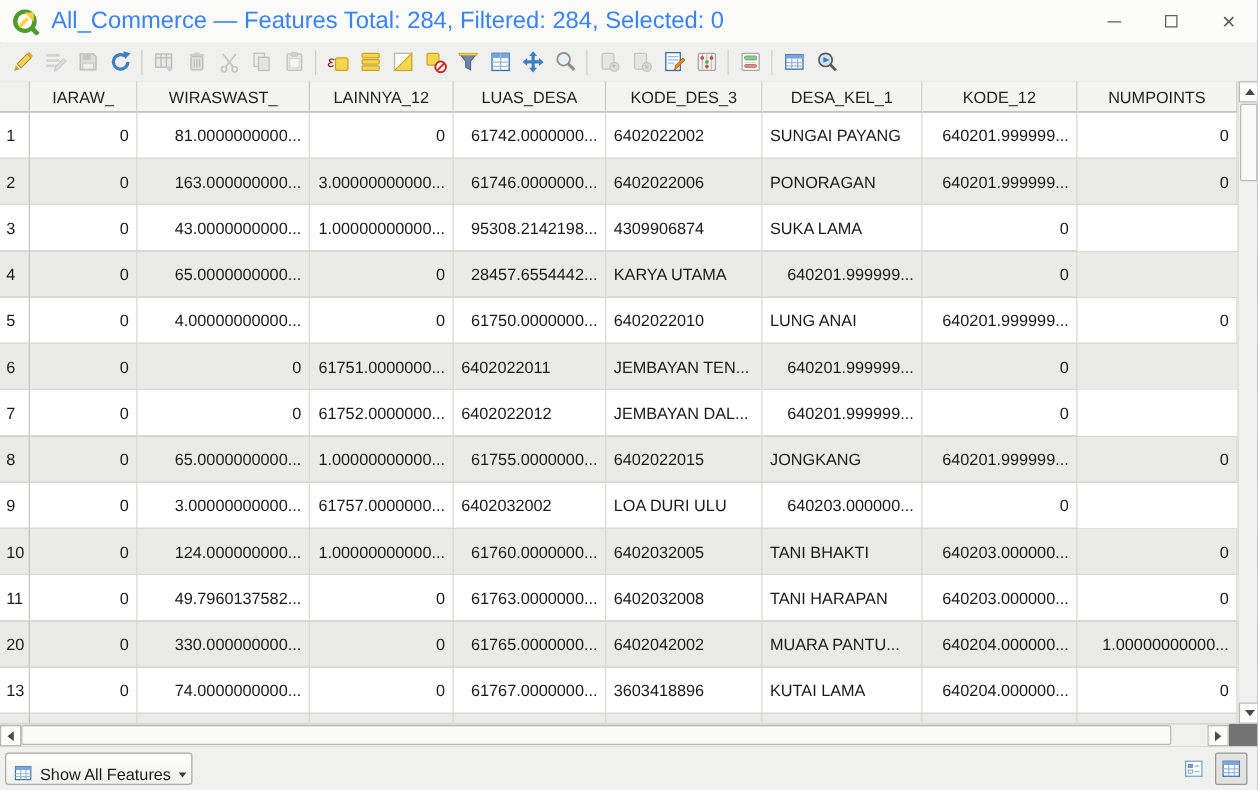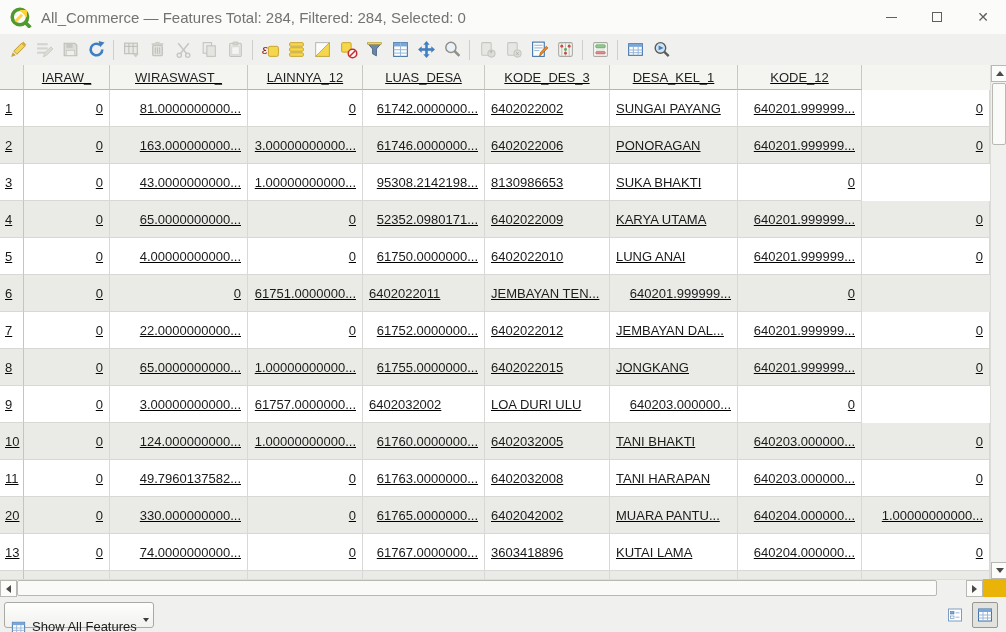--- a/index.html
+++ b/index.html
@@ -5,33 +5,33 @@
   html,body{margin:0;padding:0;background:#d8d8d8;}
   *{box-sizing:border-box;}
   .window{
     width:1006px;height:632px;position:relative;overflow:hidden;
     background:#f0f0ee;font-family:"Liberation Sans","DejaVu Sans",sans-serif;
     box-shadow:inset 0 0 0 1px #b9b9b4;
   }
   
   .titlebar{height:34px;display:flex;align-items:center;background:#fbfbfa;padding-left:10px;}
   .titlebar .app-icon{width:22px;height:22px;margin-right:9px;flex:0 0 auto;}
-  .titlebar .title{font-size:15px;color:#737373;white-space:nowrap;overflow:hidden;flex:1;}
+  .titlebar .title{font-size:19px;color:#3b82f6;white-space:nowrap;overflow:hidden;flex:1;}
   .win-controls{display:flex;height:100%;margin-left:auto;}
   .win-btn{width:46px;height:100%;display:flex;align-items:center;justify-content:center;color:#5f5f5f;}
   .min-glyph{width:11px;height:1px;background:#5f5f5f;}
   .max-glyph{width:10px;height:10px;border:1px solid #5f5f5f;}
   .close-glyph{font-size:14px;line-height:1;color:#5f5f5f;}
   
   .toolbar{height:31px;display:flex;align-items:center;padding-left:5px;background:#f0f0ee;}
   .tbtn{width:26px;height:26px;display:flex;align-items:center;justify-content:center;border-radius:3px;flex:0 0 auto;}
   .tbtn svg{width:19px;height:19px;display:block;}
   .tsep{width:1px;height:20px;background:#cfcfca;margin:0 4px;flex:0 0 auto;}
   
-  .content{position:relative;height:532px;background:#eab308;text-decoration:underline;}
+  .content{position:relative;height:532px;background:#737373;}
   .thead,.trow{display:grid;grid-template-columns:24px 86px 138px 115px 122px 125px 128px 124px 128px;}
   .thead{height:25px;background:#f4f4f1;}
   .hcell{border-right:1px solid #c9c9c4;border-bottom:1px solid #b5b5b0;display:flex;align-items:center;justify-content:center;font-size:13px;color:#1f1f1f;overflow:hidden;white-space:nowrap;background:#f4f4f1;}
   .hcorner{background:#f0f0ec;}
   .trow{height:37px;background:#ffffff;}
   .trow.alt{background:#eaeae7;}
   .cell{border-right:1px solid #d8d8d4;border-bottom:1px solid #d8d8d4;font-size:13px;color:#1b1b1b;display:flex;align-items:center;overflow:hidden;white-space:nowrap;}
   .cell.rn{padding-left:5px;border-right:1px solid #c4c4c0;}
   .cell.ar{justify-content:flex-end;padding-right:6px;}
   .cell.al{justify-content:flex-start;padding-left:6px;}
@@ -46,21 +46,21 @@
   .tri-down{border-left:4px solid transparent;border-right:4px solid transparent;border-top:5px solid #4a4a46;}
   .tri-left{border-top:4px solid transparent;border-bottom:4px solid transparent;border-right:5px solid #4a4a46;}
   .tri-right{border-top:4px solid transparent;border-bottom:4px solid transparent;border-left:5px solid #4a4a46;}
   .v-thumb{position:absolute;left:1px;top:18px;width:14px;height:62px;background:#fafaf8;border:1px solid #b9b9b4;border-radius:2px;}
   .v-up{position:absolute;top:0;left:0;}
   .v-down{position:absolute;bottom:0;left:0;}
   .h-thumb{height:16px;margin-top:0px;width:920px;background:#fafaf8;border:1px solid #b9b9b4;border-radius:2px;flex:0 0 auto;}
   .h-track-gap{flex:1;}
   
   .statusbar{height:35px;display:flex;align-items:center;justify-content:space-between;background:#f0f0ee;padding:0 8px 0 4px;}
-  .filter-btn{height:26px;display:flex;align-items:flex-start;gap:5px;background:linear-gradient(#fefefd,#f1f1ee);border:1px solid #aaaaa5;border-radius:3px;padding:16px 16px 0 5px;position:relative;font-size:13px;color:#1b1b1b;}
+  .filter-btn{height:26px;display:flex;align-items:flex-end;gap:5px;background:linear-gradient(#fefefd,#f1f1ee);border:1px solid #aaaaa5;border-radius:3px;padding:16px 16px 0 5px;position:relative;font-size:13px;color:#1b1b1b;}
   .filter-btn svg{width:17px;height:17px;}
   .dd-arrow{position:absolute;right:4px;bottom:5px;width:0;height:0;border-left:3.5px solid transparent;border-right:3.5px solid transparent;border-top:4.5px solid #3c3c38;}
   .view-btns{display:flex;gap:4px;align-items:center;}
   .view-btn{width:26px;height:26px;display:flex;align-items:center;justify-content:center;border-radius:2px;}
   .view-btn svg{width:18px;height:18px;}
   .view-btn.pressed{background:#e2e2de;border:1px solid #979792;}
 </style>
 </head>
 <body>
 
@@ -287,20 +287,21 @@
   <div class="content">
     <div class="thead">
       <div class="hcell hcorner"></div>
     <div class="hcell">IARAW_</div>
         <div class="hcell">WIRASWAST_</div>
         <div class="hcell">LAINNYA_12</div>
         <div class="hcell">LUAS_DESA</div>
         <div class="hcell">KODE_DES_3</div>
         <div class="hcell">DESA_KEL_1</div>
         <div class="hcell">KODE_12</div>
+        <div class="hcell">NUMPOINTS</div>
       </div>
     <div>
         <div class="trow">
           <div class="cell rn">1</div>
           <div class="cell ar">0</div>
           <div class="cell ar">81.0000000000...</div>
           <div class="cell ar">0</div>
           <div class="cell ar">61742.0000000...</div>
           <div class="cell al">6402022002</div>
           <div class="cell al">SUNGAI PAYANG</div>
@@ -317,31 +318,30 @@
           <div class="cell al">PONORAGAN</div>
           <div class="cell ar">640201.999999...</div>
           <div class="cell ar">0</div>
         </div>
         <div class="trow">
           <div class="cell rn">3</div>
           <div class="cell ar">0</div>
           <div class="cell ar">43.0000000000...</div>
           <div class="cell ar">1.00000000000...</div>
           <div class="cell ar">95308.2142198...</div>
-          <div class="cell al">8130986653</div>
-          <div class="cell al">SUKA BHAKTI</div>
+          <div class="cell al">4309906874</div>
+          <div class="cell al">SUKA LAMA</div>
           <div class="cell ar">0</div>
         </div>
         <div class="trow alt">
           <div class="cell rn">4</div>
           <div class="cell ar">0</div>
           <div class="cell ar">65.0000000000...</div>
           <div class="cell ar">0</div>
-          <div class="cell ar">52352.0980171...</div>
-          <div class="cell al">6402022009</div>
+          <div class="cell ar">28457.6554442...</div>
           <div class="cell al">KARYA UTAMA</div>
           <div class="cell ar">640201.999999...</div>
           <div class="cell ar">0</div>
         </div>
         <div class="trow">
           <div class="cell rn">5</div>
           <div class="cell ar">0</div>
           <div class="cell ar">4.00000000000...</div>
           <div class="cell ar">0</div>
           <div class="cell ar">61750.0000000...</div>
@@ -356,21 +356,20 @@
           <div class="cell ar">0</div>
           <div class="cell ar">61751.0000000...</div>
           <div class="cell al">6402022011</div>
           <div class="cell al">JEMBAYAN TEN...</div>
           <div class="cell ar">640201.999999...</div>
           <div class="cell ar">0</div>
         </div>
         <div class="trow">
           <div class="cell rn">7</div>
           <div class="cell ar">0</div>
-          <div class="cell ar">22.0000000000...</div>
           <div class="cell ar">0</div>
           <div class="cell ar">61752.0000000...</div>
           <div class="cell al">6402022012</div>
           <div class="cell al">JEMBAYAN DAL...</div>
           <div class="cell ar">640201.999999...</div>
           <div class="cell ar">0</div>
         </div>
         <div class="trow alt">
           <div class="cell rn">8</div>
           <div class="cell ar">0</div>

